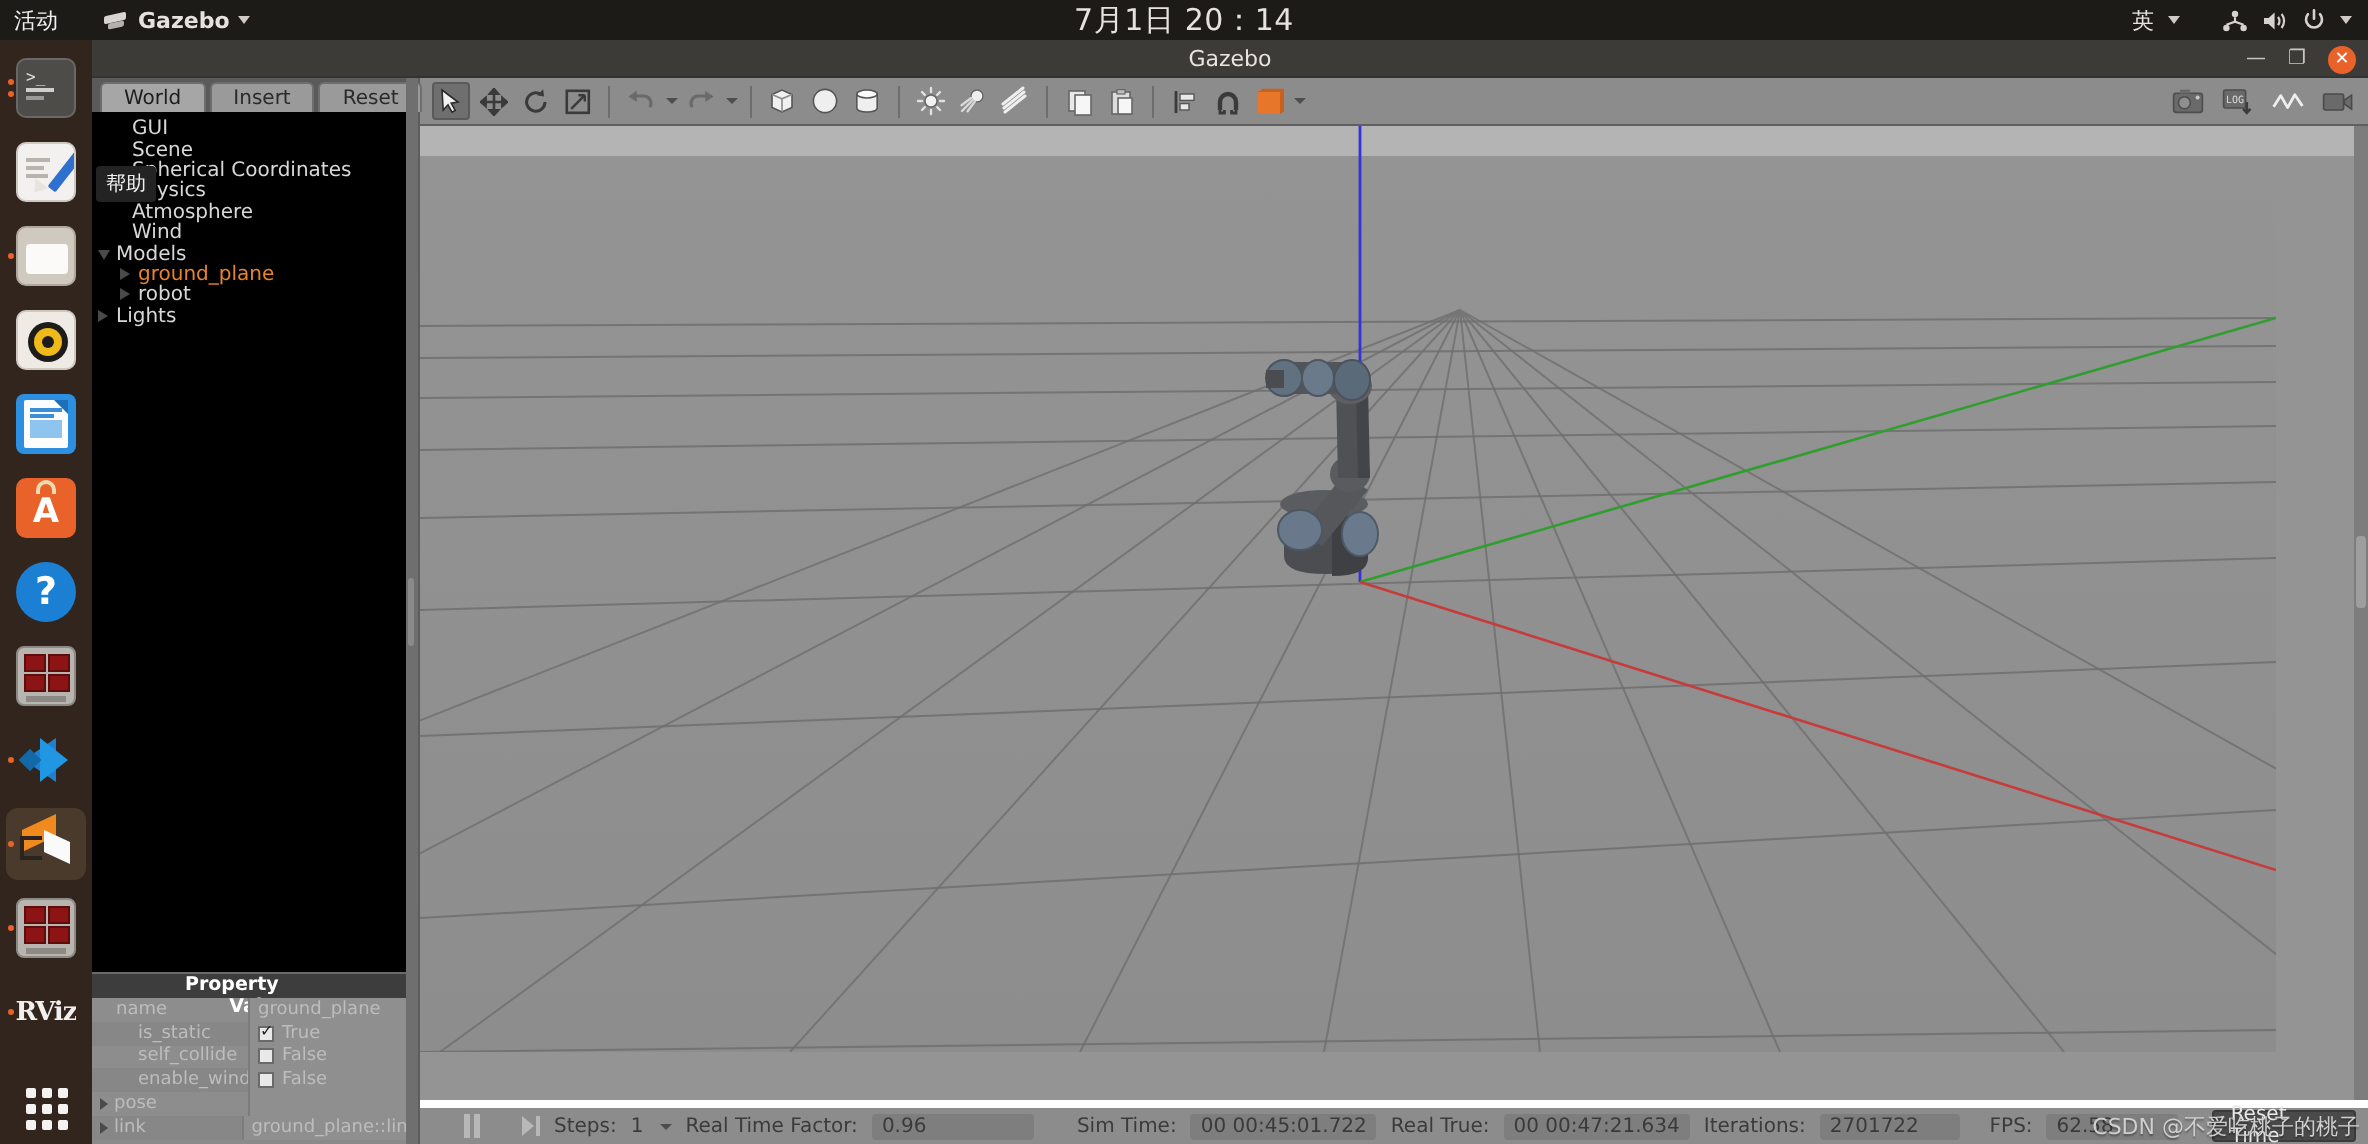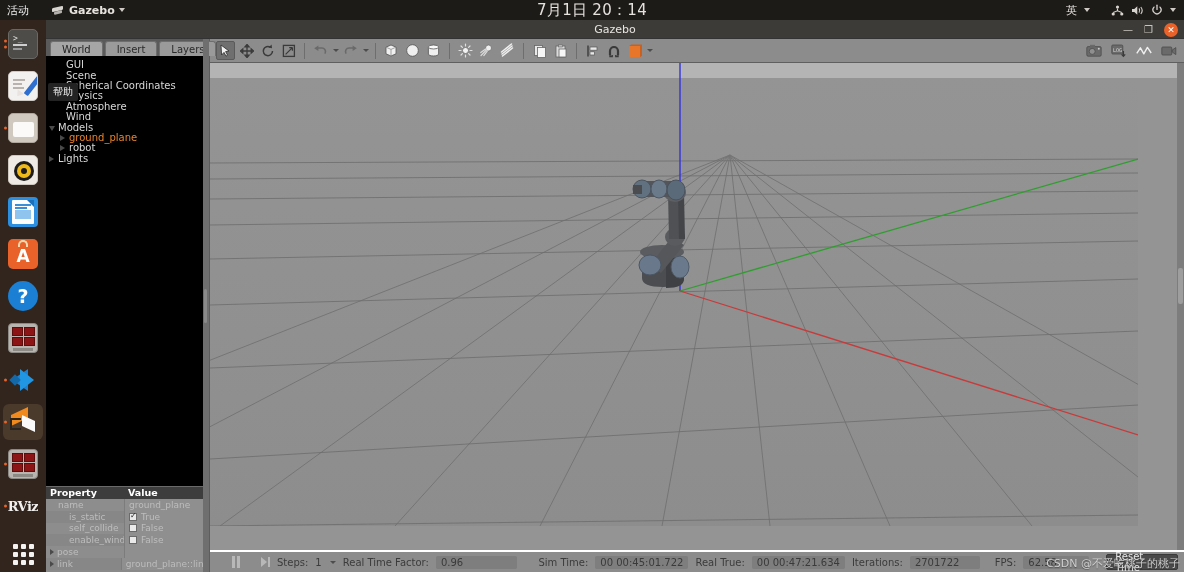--- a/index.html
+++ b/index.html
@@ -181,21 +181,21 @@
   .tri.closed i { border-top: 3.5px solid transparent; border-bottom: 3.5px solid transparent;
                   border-left: 5px solid #4a4a4a; }
   .tri.open i { border-left: 3.5px solid transparent; border-right: 3.5px solid transparent;
                 border-top: 5px solid #4a4a4a; }
   .tn.lv0 { padding-left: 11px; }
   .tn .lbl.sel { color: #e8822c; }
 
   #proptable { height: 86px; background: #8a8a8a; border-top: 1px solid #6a6a6a;
                font-size: 9px; position: relative; }
   .phead { height: 12px; background: #3d3d3d; color: #fff; display: flex;
-           font-size: 9.5px; font-weight: bold; }
+           align-items: center; font-size: 9.5px; font-weight: bold; flex-direction: column; }
   .phead .c1 { width: 78px; padding-left: 4px; }
   .phead .c2 { padding-left: 4px; }
   .prow { height: 11.8px; display: flex; align-items: center; font-size: 9px; color: #bdbdbd; }
   .prow:nth-child(odd) { background: #878787; }
   .prow:nth-child(even) { background: #8d8d8d; }
   .prow .c1 { width: 78px; padding-left: 12px; display: flex; align-items: center; gap: 3px; }
   .prow .c2 { flex: 1; padding-left: 4px; display: flex; align-items: center; gap: 4px;
               background: #8f8f8f; height: 100%; border-left: 1px solid #7c7c7c; }
   .cbx { width: 8px; height: 8px; background: #e9e9e9; border: 1px solid #6a6a6a;
          display: inline-block; position: relative; flex: none; }
@@ -224,21 +224,21 @@
 
   #viewport { flex: 1; position: relative; overflow: hidden; background: #8f8f8f; }
   #sky { position: absolute; left: 0; top: 0; right: 0; height: 15px; background: #b4b4b4; }
   #ground { position: absolute; left: 0; top: 15px; right: 0; bottom: 0; background: #949494; }
   #vpscroll { position: absolute; right: 0; top: 0; bottom: 0; width: 7px; background: #7d7d7d; }
   #vpscroll .thumb { position: absolute; right: 1px; top: 205px; width: 5px; height: 36px;
                      background: #9e9e9e; border-radius: 2px; }
 
   #statusbar { height: 22px; background: #8c8c8c; display: flex; align-items: center;
                gap: 7px; padding: 0 6px; font-size: 10px; color: #3a3a3a;
-               border-top: 2px solid #ffffff; }
+               border-top: 4px solid #ffffff; }
   .sb-lbl { color: #3b3b3b; white-space: nowrap; }
   .sb-field { background: #7e7e7e; color: #3a3a3a; height: 13px; display: flex;
               align-items: center; padding: 0 5px; border-radius: 2px; font-size: 10px;
               white-space: nowrap; }
   .sb-btn { background: #4a4a4a; color: #e8e8e8; height: 16px; display: flex;
             align-items: center; padding: 0 8px; border-radius: 2px; font-size: 10px;
             border: 1px solid #3a3a3a; }
   .pausebtn { display: flex; gap: 2px; margin-left: 16px; }
   .pausebtn i { width: 3px; height: 12px; background: #b8b8b8; display: block; }
   .stepbtn { display: flex; align-items: center; gap: 1px; }
@@ -426,21 +426,21 @@
       </span>
     </div>
 
 
     <div id="gzbody">
 
       <div id="leftpanel">
         <div id="tabs">
           <div class="tab sel">World</div>
           <div class="tab">Insert</div>
-          <div class="tab">Layers</div>
+          <div class="tab">Reset</div>
         </div>
 
         <div id="tree">
           <div class="tn lv0">
               <span class="tri"></span>
               <span class="lbl">GUI</span>
             </div>
           <div class="tn lv0">
               <span class="tri"></span>
               <span class="lbl">Scene</span>

